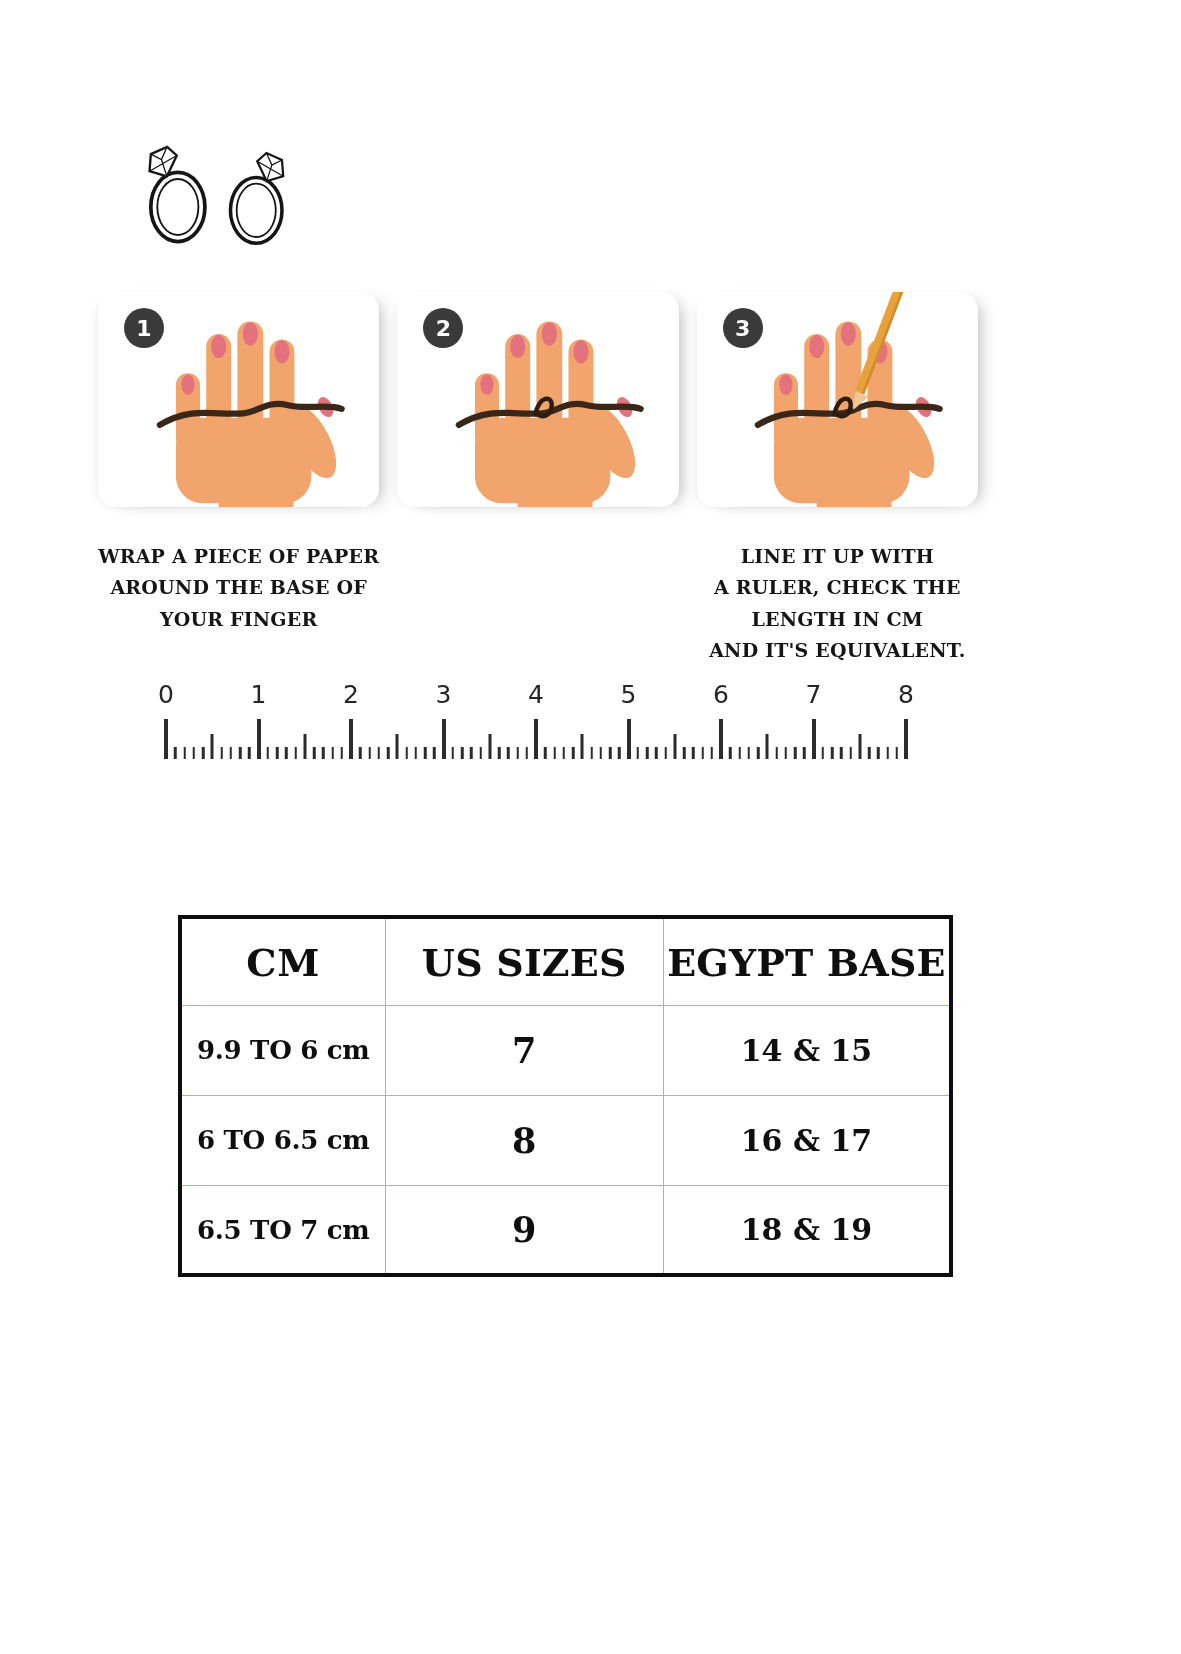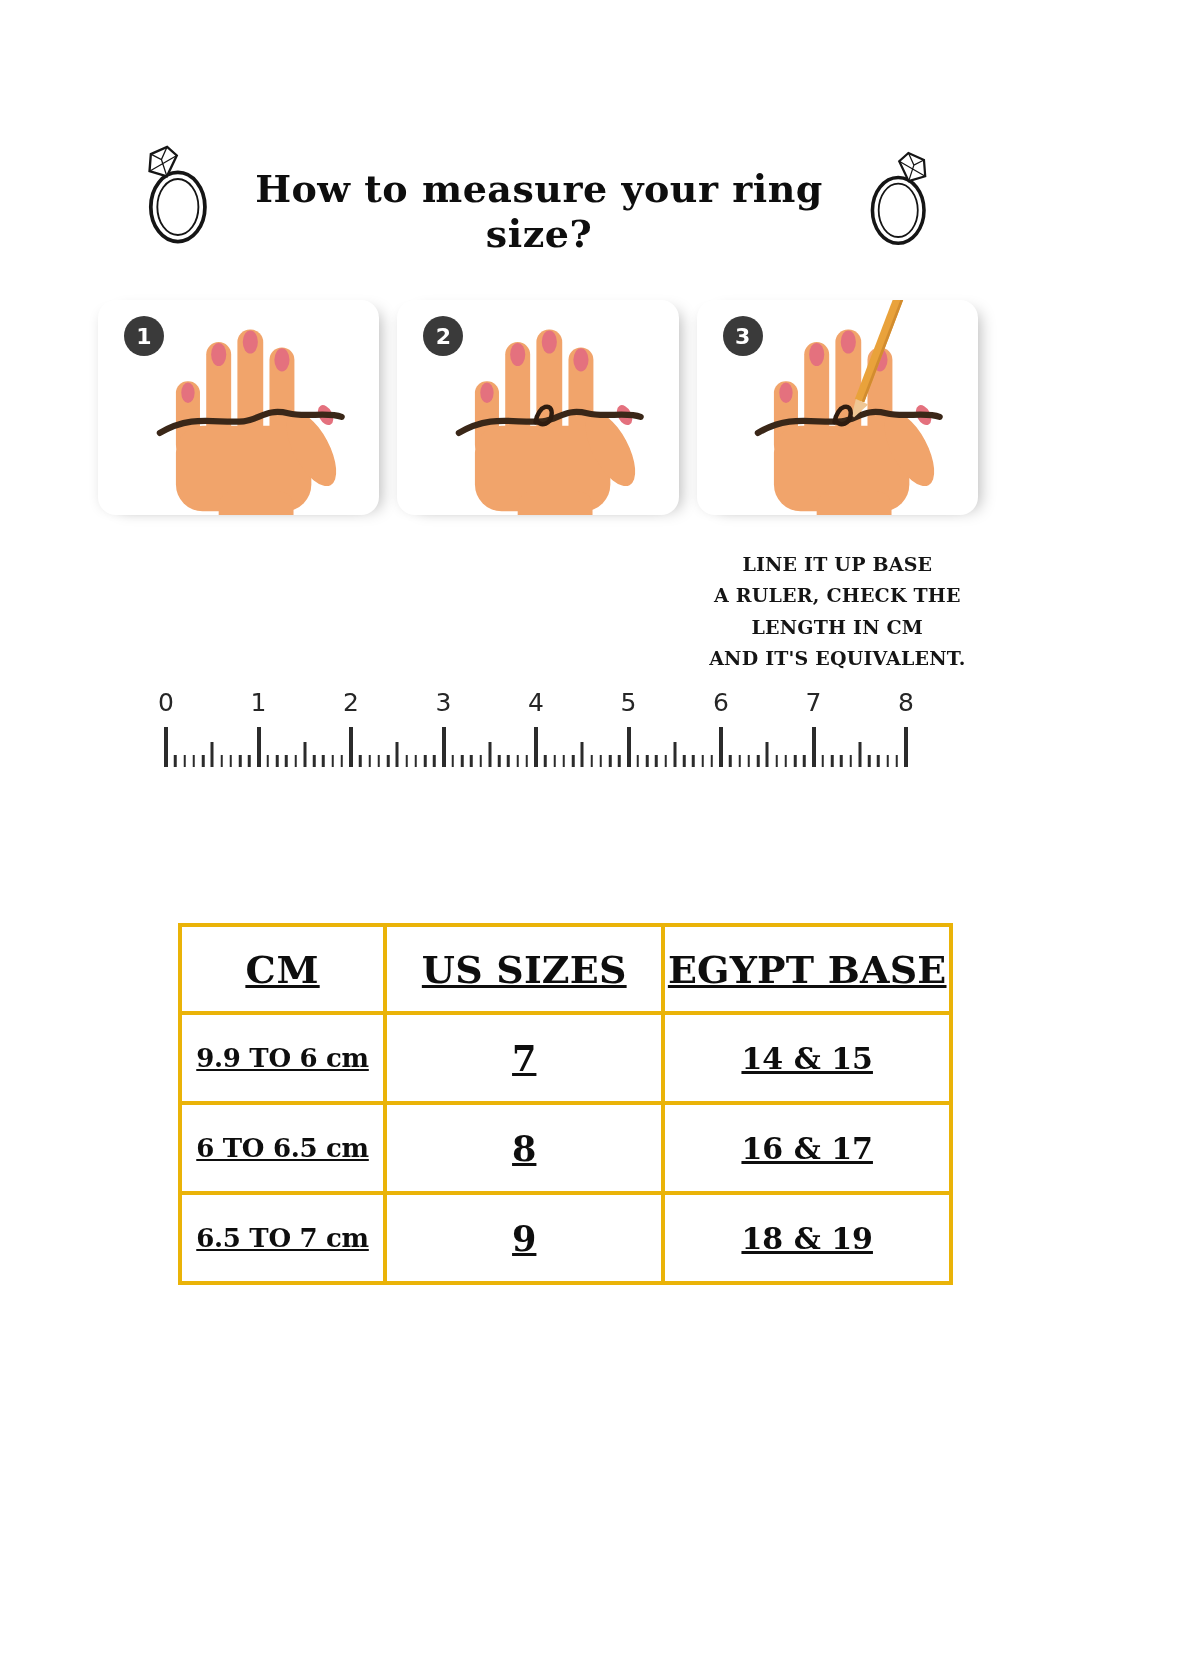--- a/index.html
+++ b/index.html
@@ -51,22 +51,22 @@
   .tick.major{width:4px;height:40px;}
   .tick.mid{width:3px;height:25px;}
   .tick.minor{width:2.5px;height:12px;}
 
   
   table.sizes{
     border-collapse:collapse;width:775px;margin:156px 0 0 90px;
     border:4px solid #0d0d0d;table-layout:fixed;
   }
   table.sizes th,table.sizes td{
-    border:4px solid #eab308;text-align:center;vertical-align:middle;
-    font-weight:800;color:#0e0e0e;padding:0;text-decoration:underline;
+    border:1px solid #eab308;text-align:center;vertical-align:middle;
+    font-weight:800;color:#0e0e0e;padding:0;
   }
   table.sizes tr{height:90px;}
   table.sizes tr.hrow{height:88px;}
   col.c1{width:26.6%;}col.c2{width:36.1%;}col.c3{width:37.3%;}
   .th-cm{font-size:38px;letter-spacing:1px;}
   .th-us,.th-eg{font-size:38px;letter-spacing:.2px;}
   td.c-cm{font-size:26px;letter-spacing:-.3px;}
   td.c-us{font-size:35px;}
   td.c-eg{font-size:30px;}
 </style>
@@ -80,21 +80,20 @@
       <g fill="none" stroke="#151515">
         <ellipse cx="47" cy="71" rx="29" ry="37" stroke-width="4"></ellipse>
         <ellipse cx="47" cy="71" rx="22" ry="30" stroke-width="2"></ellipse>
         <g transform="rotate(-18 30 22)">
           <polygon points="14,28 21,11 40,9 47,21 30,39" fill="#ffffff" stroke-width="2.5"></polygon>
           <path d="M14,28 L47,21 M21,11 L30,20 L40,9 M30,20 L30,39" stroke-width="1.4"></path>
         </g>
       </g>
     </svg>
 
-    <div class="title">How to measure your ring size?</div>
 
     <svg class="ring-icon right" width="80" height="102" viewBox="0 0 90 112">
       <g fill="none" stroke="#151515">
         <ellipse cx="47" cy="71" rx="29" ry="37" stroke-width="4"></ellipse>
         <ellipse cx="47" cy="71" rx="22" ry="30" stroke-width="2"></ellipse>
         <g transform="rotate(-18 30 22)">
           <polygon points="14,28 21,11 40,9 47,21 30,39" fill="#ffffff" stroke-width="2.5"></polygon>
           <path d="M14,28 L47,21 M21,11 L30,20 L40,9 M30,20 L30,39" stroke-width="1.4"></path>
         </g>
       </g>
@@ -123,20 +122,23 @@
               <ellipse cx="39.5" cy="95" rx="7.5" ry="11.5"></ellipse>
               <ellipse cx="74" cy="52" rx="8.5" ry="13"></ellipse>
               <ellipse cx="109.5" cy="38" rx="8.5" ry="13"></ellipse>
               <ellipse cx="145" cy="58" rx="8.5" ry="13"></ellipse>
               <ellipse cx="194" cy="120" rx="7.5" ry="12" transform="rotate(-28 194 120)"></ellipse>
             </g>
           </g>
           <path d="M8,140 C45,118 72,130 102,127 C120,125 128,112 152,118 C172,123 196,116 212,122" fill="none" stroke="#3a2718" stroke-width="7" stroke-linecap="round"></path>
         </svg>
       </div>
+      <div class="caption">WRAP A PIECE OF PAPER
+AROUND THE BASE OF
+YOUR FINGER</div>
     </div>
 
     <div class="step-col">
       <div class="card">
         <div class="badge">
           <span>2</span>
         </div>
         <svg class="hand-wrap" width="196" height="232" viewBox="0 0 220 260" overflow="visible">
           <use href="#hand-base"></use>
           <path d="M8,140 C45,118 72,130 102,127 C120,125 128,112 152,118 C172,123 196,116 212,122" fill="none" stroke="#3a2718" stroke-width="7" stroke-linecap="round"></path>
@@ -155,21 +157,21 @@
           <path d="M8,140 C45,118 72,130 102,127 C120,125 128,112 152,118 C172,123 196,116 212,122" fill="none" stroke="#3a2718" stroke-width="7" stroke-linecap="round"></path>
           <g>
             <line x1="170" y1="-22" x2="122" y2="104" stroke="#e9a23b" stroke-width="11"></line>
             <line x1="174" y1="-21" x2="126" y2="105" stroke="#d28c2f" stroke-width="3"></line>
             <polygon points="112,126 118,102 132,108" fill="#efc694"></polygon>
             <circle cx="113" cy="124" r="3" fill="#3a2718"></circle>
           </g>
           <path d="M94,128 C97,108 114,105 112,120 C111,130 101,133 96,127" fill="none" stroke="#2e1c10" stroke-width="5" stroke-linecap="round"></path>
         </svg>
       </div>
-      <div class="caption">LINE IT UP BASE
+      <div class="caption">LINE IT UP WITH
 A RULER, CHECK THE
 LENGTH IN CM
 AND IT'S EQUIVALENT.</div>
     </div>
   </div>
 
 
   <div class="ruler">
     <div class="ruler-labels">
         <div class="num" style="left: 0%;">0</div>

